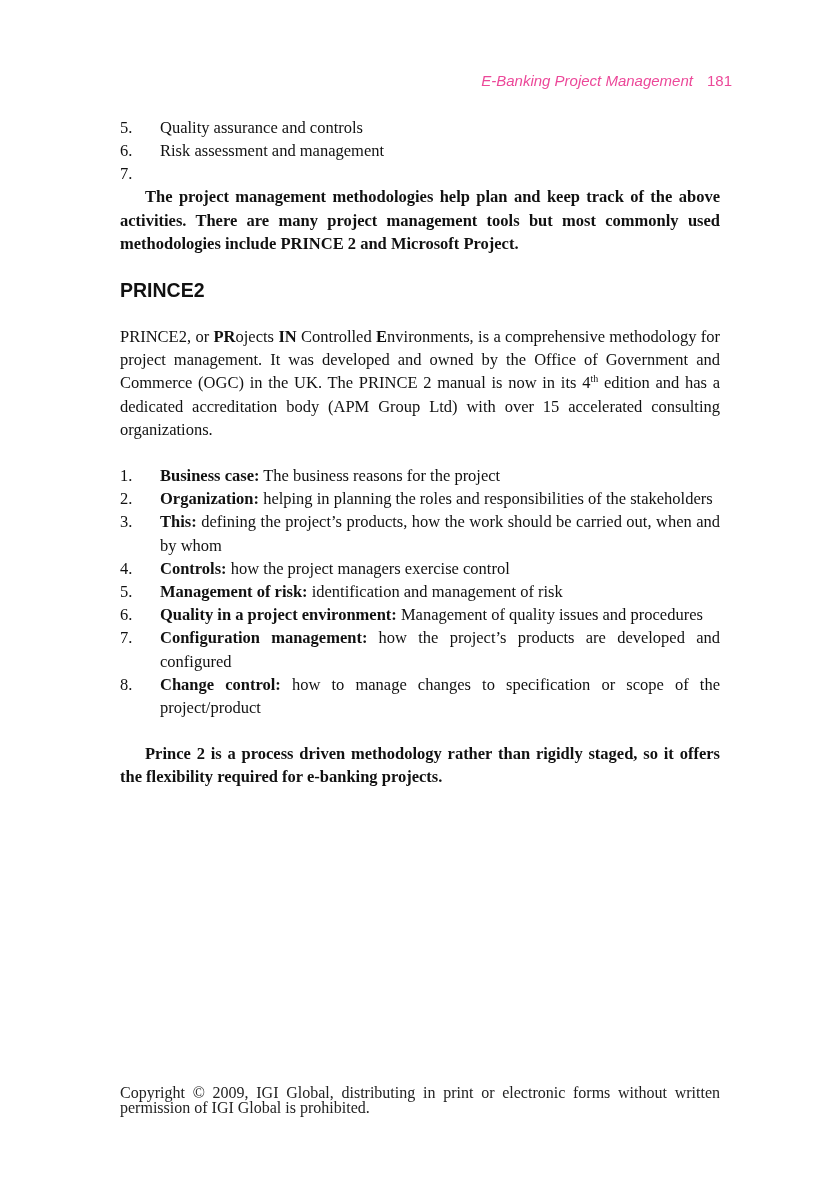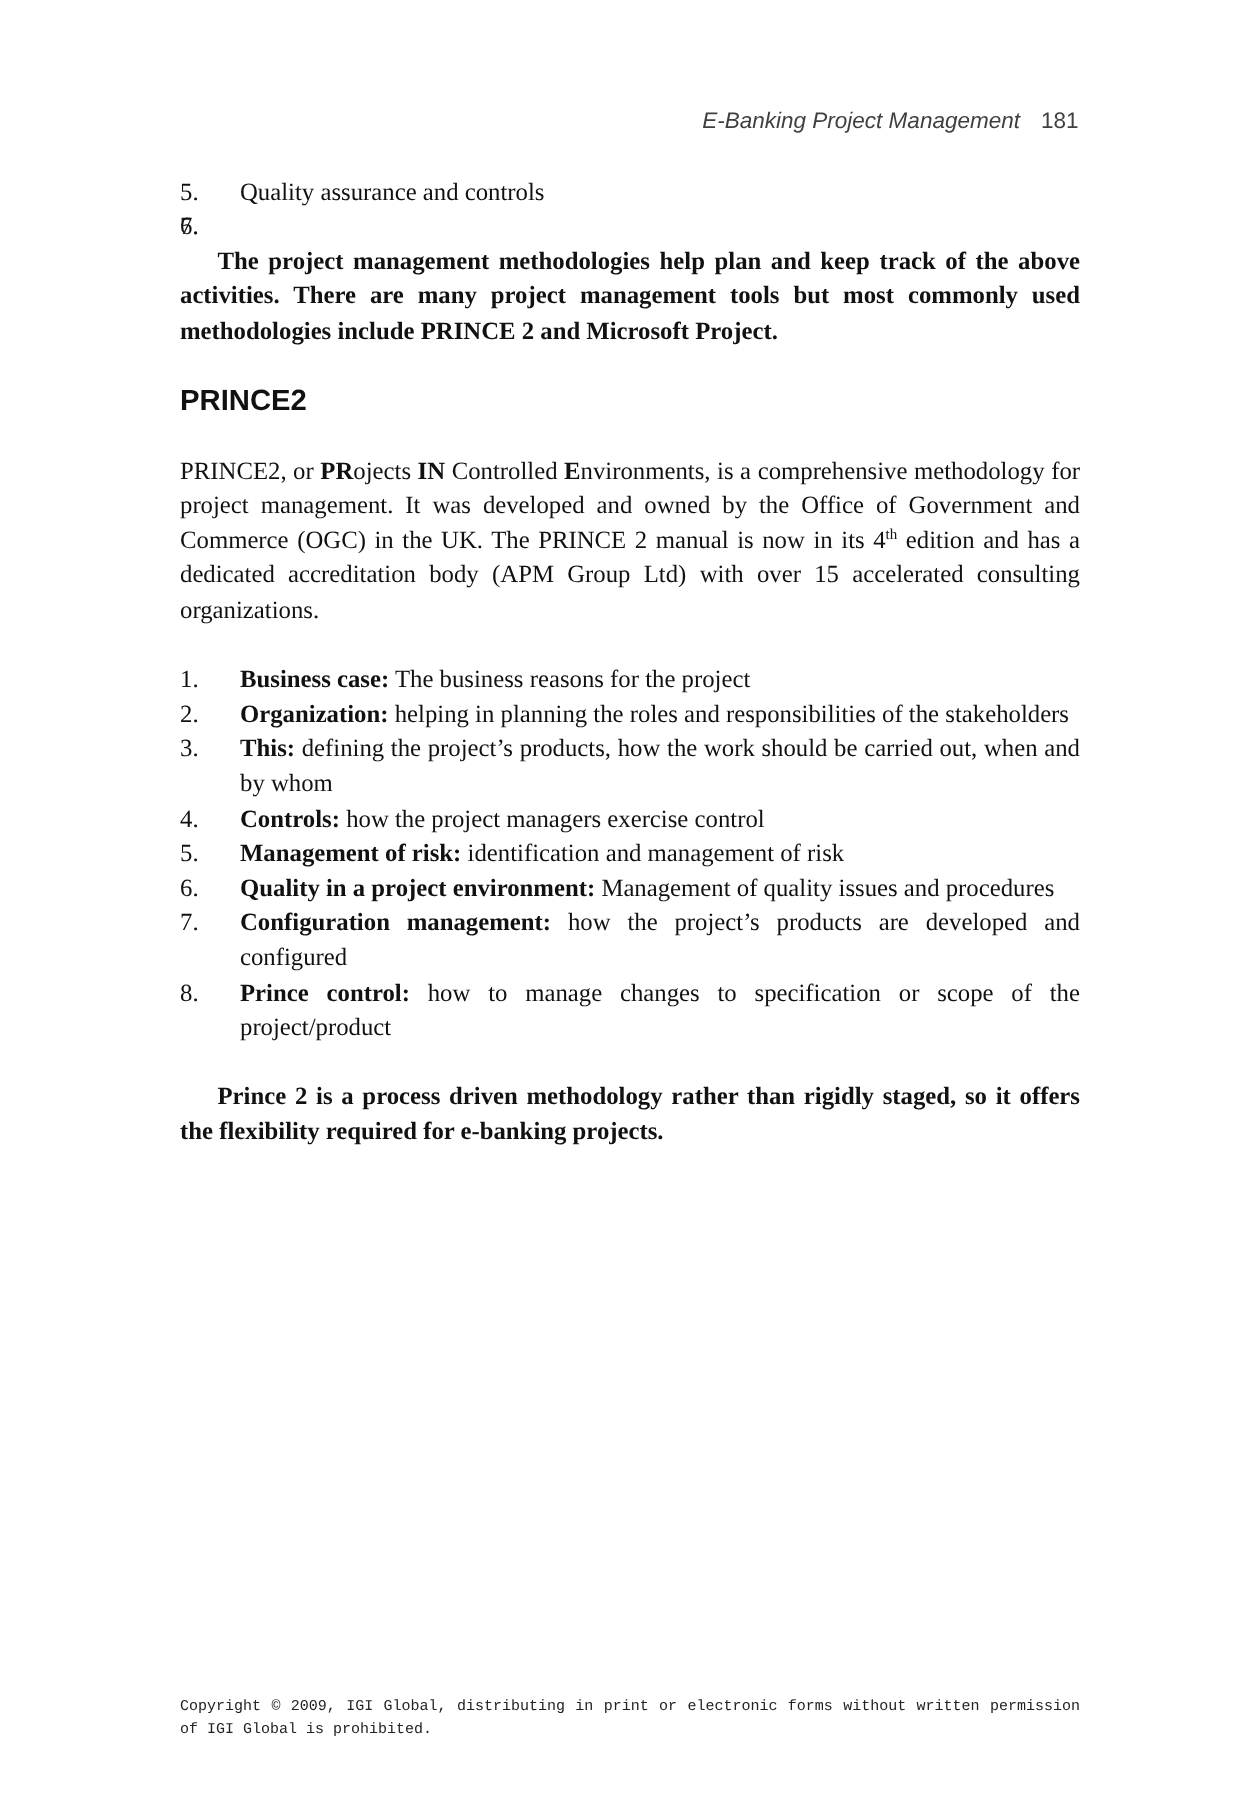--- a/index.html
+++ b/index.html
@@ -1,58 +1,58 @@
 <!DOCTYPE html>
 <html><head>
   <meta charset="utf-8">
   <style>
     html, body { margin: 0; padding: 0; background: #ffffff; }
     body { width: 840px; height: 1200px; position: relative; overflow: hidden; color: #111; }
     .page { position: absolute; left: 0; top: 0; width: 840px; height: 1200px; }
     .running-head {
-      position: absolute; top: 72px; right: 121px;
-      font-family: "Liberation Sans", sans-serif; font-size: 15px; color: #404040;
+      position: absolute; top: 72px; right: 108px;
+      font-family: "Liberation Sans", sans-serif; font-size: 15px; color: #ec4899;
     }
     .running-head .title { font-style: italic; margin-right: 14px; }
     .body {
       position: absolute; left: 120px; width: 600px; top: 116px;
       font-family: "Liberation Serif", serif; font-size: 16.5px; line-height: 23.2px; color: #111;
     }
     .list { margin: 0; padding: 0; list-style: none; }
     .list li { position: relative; padding-left: 40px; text-align: justify; }
     .list li .num { position: absolute; left: 0; top: 0; }
     p { margin: 0; text-align: justify; }
     .indent { text-indent: 25px; font-weight: bold; }
     .gap-lg { height: 23px; }
     h2 {
       font-family: "Liberation Sans", sans-serif; font-weight: bold; font-size: 19.5px;
       margin: 0; line-height: 24px; color: #111;
     }
     b { font-weight: bold; }
     sup { font-size: 10px; line-height: 0; vertical-align: 6px; }
     .footer {
-      position: absolute; left: 120px; width: 600px; top: 1131px;
-      font-family: Liberation Mono, monospace; font-size: 10px; line-height: 15px; color: #222;
+      position: absolute; left: 120px; width: 600px; top: 1085px;
+      font-family: Liberation Serif, serif; font-size: 16px; line-height: 15px; color: #222;
       text-align: justify;
     }
   </style>
 </head>
 <body>
 
 <div class="page">
 
   <div class="running-head">
     <span class="title">E-Banking Project Management</span><span>181</span>
   </div>
 
   <div class="body">
 
     <ul class="list">
       <li><span class="num">5.</span><span>Quality assurance and controls</span></li>
-      <li><span class="num">6.</span></li>
+      <li><span class="num">6.</span><span>Risk assessment and management</span></li>
       <li><span class="num">7.</span></li>
     </ul>
 
     <div class="gap-lg"></div>
 
     <p class="indent">The project management methodologies help plan and keep track of the above activities. There are many project management tools but most commonly used methodologies include PRINCE 2 and Microsoft Project.</p>
 
     <div class="gap-lg"></div>
     <h2>PRINCE2</h2>
     <div class="gap-lg"></div>
@@ -63,21 +63,21 @@
     <div class="gap-lg"></div>
 
     <ul class="list">
       <li><span class="num">1.</span><b>Business case:</b><span> The business reasons for the project</span></li>
       <li><span class="num">2.</span><b>Organization:</b><span> helping in planning the roles and responsibilities of the stakeholders</span></li>
       <li><span class="num">3.</span><b>This:</b><span> defining the project’s products, how the work should be carried out, when and by whom</span></li>
       <li><span class="num">4.</span><b>Controls:</b><span> how the project managers exercise control</span></li>
       <li><span class="num">5.</span><b>Management of risk:</b><span> identification and management of risk</span></li>
       <li><span class="num">6.</span><b>Quality in a project environment:</b><span> Management of quality issues and procedures</span></li>
       <li><span class="num">7.</span><b>Configuration management:</b><span> how the project’s products are developed and configured</span></li>
-      <li><span class="num">8.</span><b>Prince control:</b><span> how to manage changes to specification or scope of the project/product</span></li>
+      <li><span class="num">8.</span><b>Change control:</b><span> how to manage changes to specification or scope of the project/product</span></li>
     </ul>
 
     <div class="gap-lg"></div>
 
     <p class="indent">Prince 2 is a process driven methodology rather than rigidly staged, so it offers the flexibility required for e-banking projects.</p>
 
     <div class="gap-lg"></div>
     <div class="gap-lg"></div>
 
   </div>

